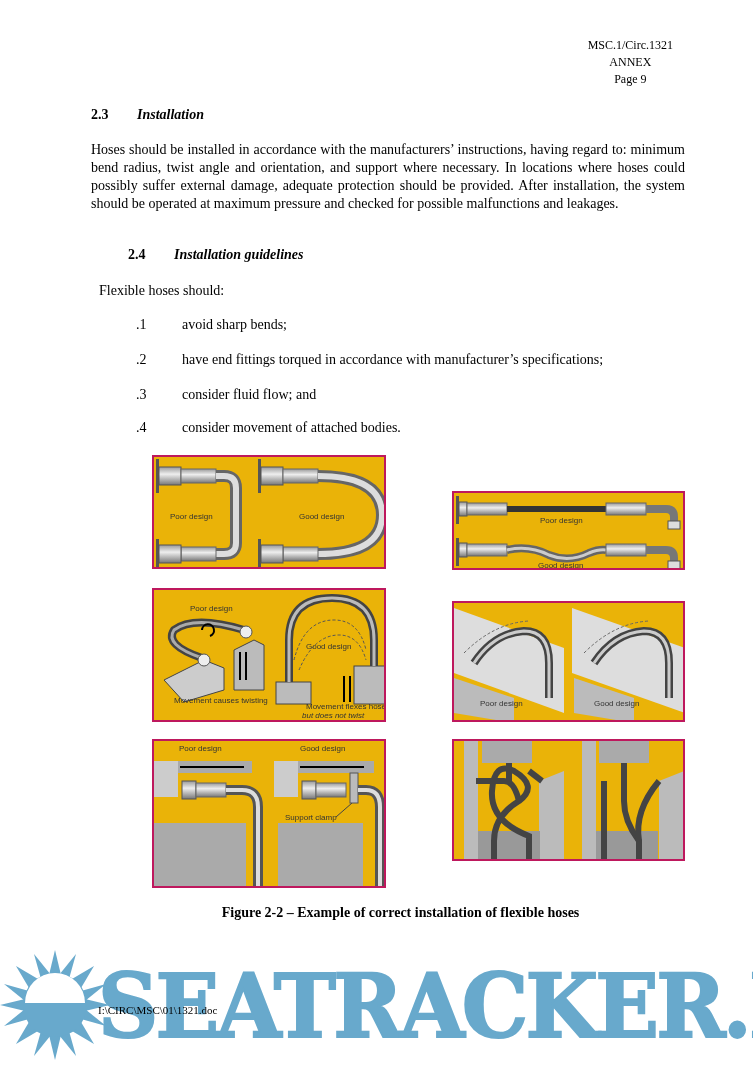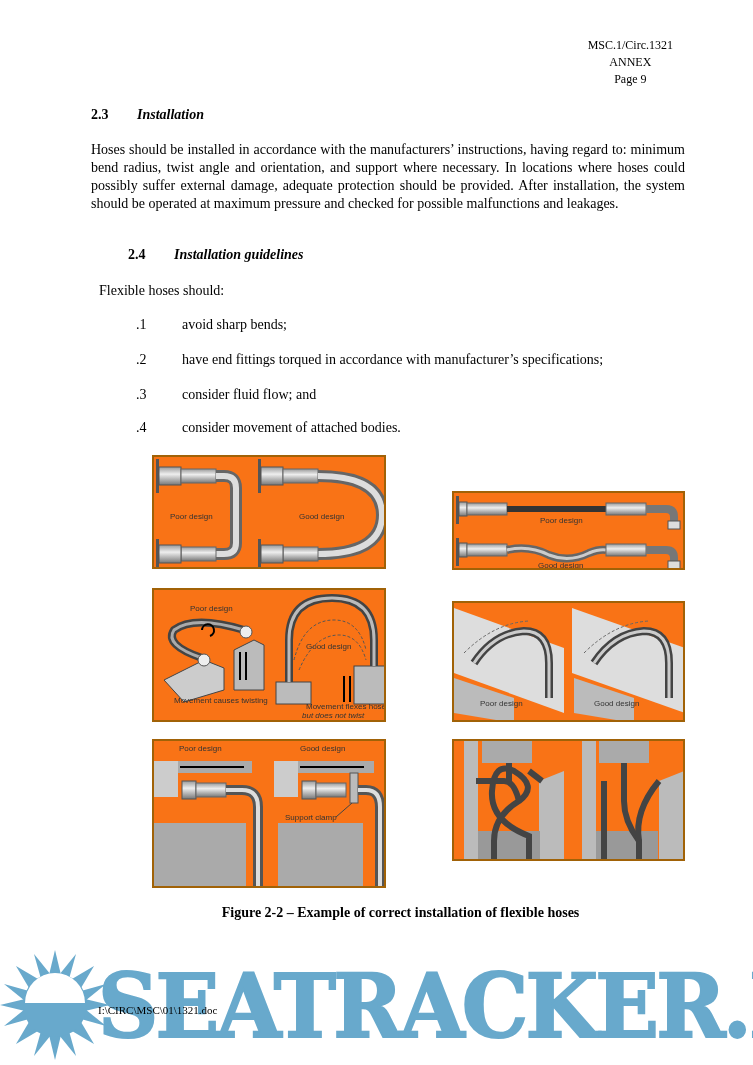--- a/index.html
+++ b/index.html
@@ -5,21 +5,21 @@
   html, body { margin:0; padding:0; background:#ffffff; }
   body { width:753px; height:1065px; position:relative; overflow:hidden;
          font-family:"Liberation Serif","DejaVu Serif",serif; color:#000; }
   .hdr { position:absolute; right:80px; top:37px; text-align:center; font-size:12px; line-height:17px; }
   .sec { position:absolute; left:91px; font-size:14px; font-weight:bold; }
   .sec .num { display:inline-block; width:46px; }
   .sec .ttl { font-style:italic; }
   .para { position:absolute; left:91px; width:594px; font-size:14px; line-height:18px; text-align:justify; }
   .li { position:absolute; left:136px; font-size:14px; }
   .li .n { display:inline-block; width:46px; }
-  .fig { position:absolute; border:2px solid #a16207; background:#f97316; box-sizing:border-box; overflow:hidden; }
+  .fig { position:absolute; border:2px solid #be185d; background:#eab308; box-sizing:border-box; overflow:hidden; }
   .fig svg { position:absolute; left:0; top:0; }
   .lbl { position:absolute; font-family:"Liberation Sans","DejaVu Sans",sans-serif; font-size:8px; color:#333; white-space:nowrap; }
   .cap { position:absolute; left:0; width:753px; top:905px; text-align:center; font-size:14px; font-weight:bold;padding-left:24px; }
   .wm { position:absolute; left:0; top:950px; width:753px; height:115px; }
   .foot { position:absolute; left:98px; top:1004px; font-size:11px; font-family:"Liberation Serif",serif; }
 </style>
 </head>
 <body>
 
 <div class="hdr">

